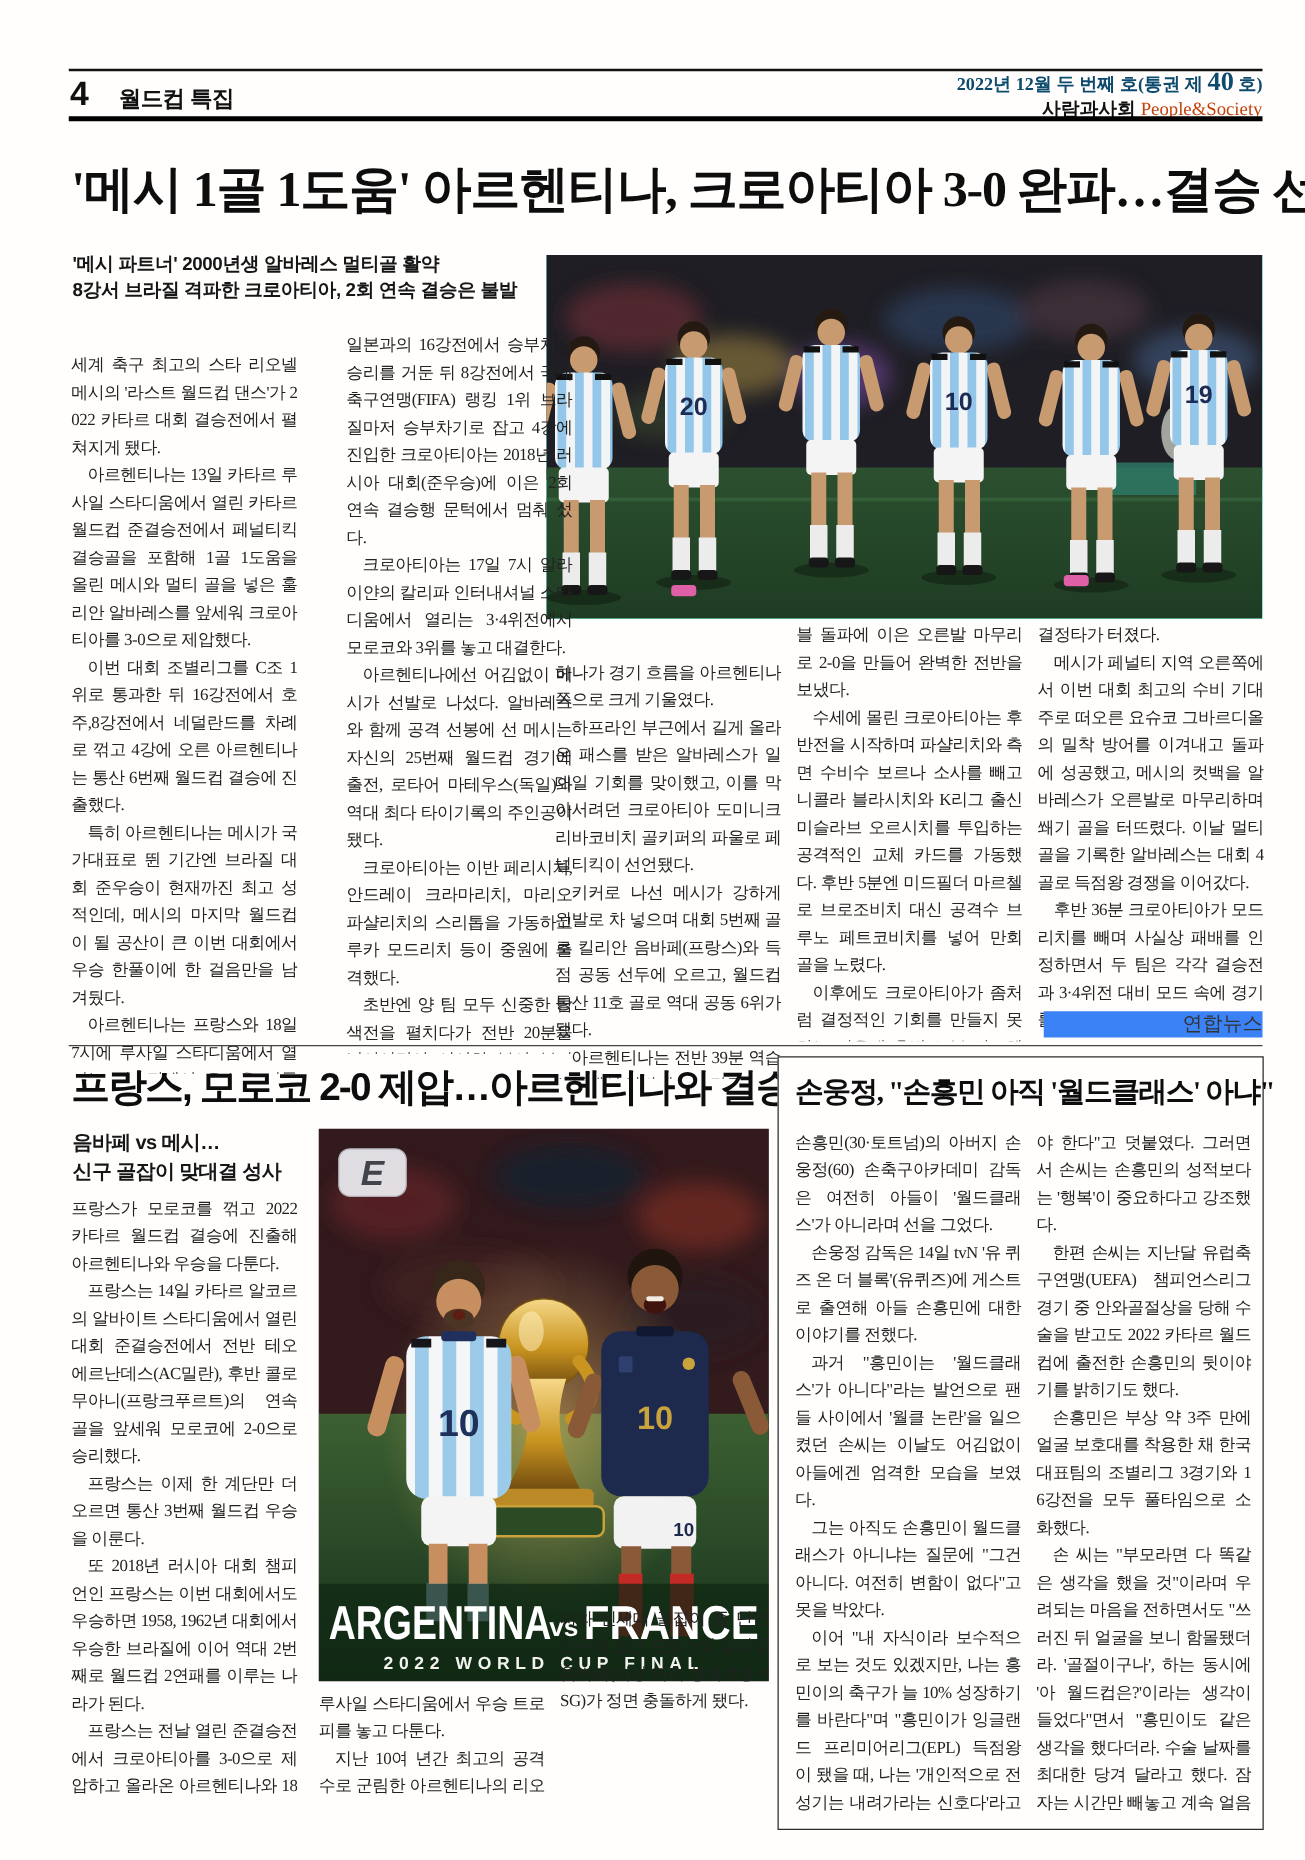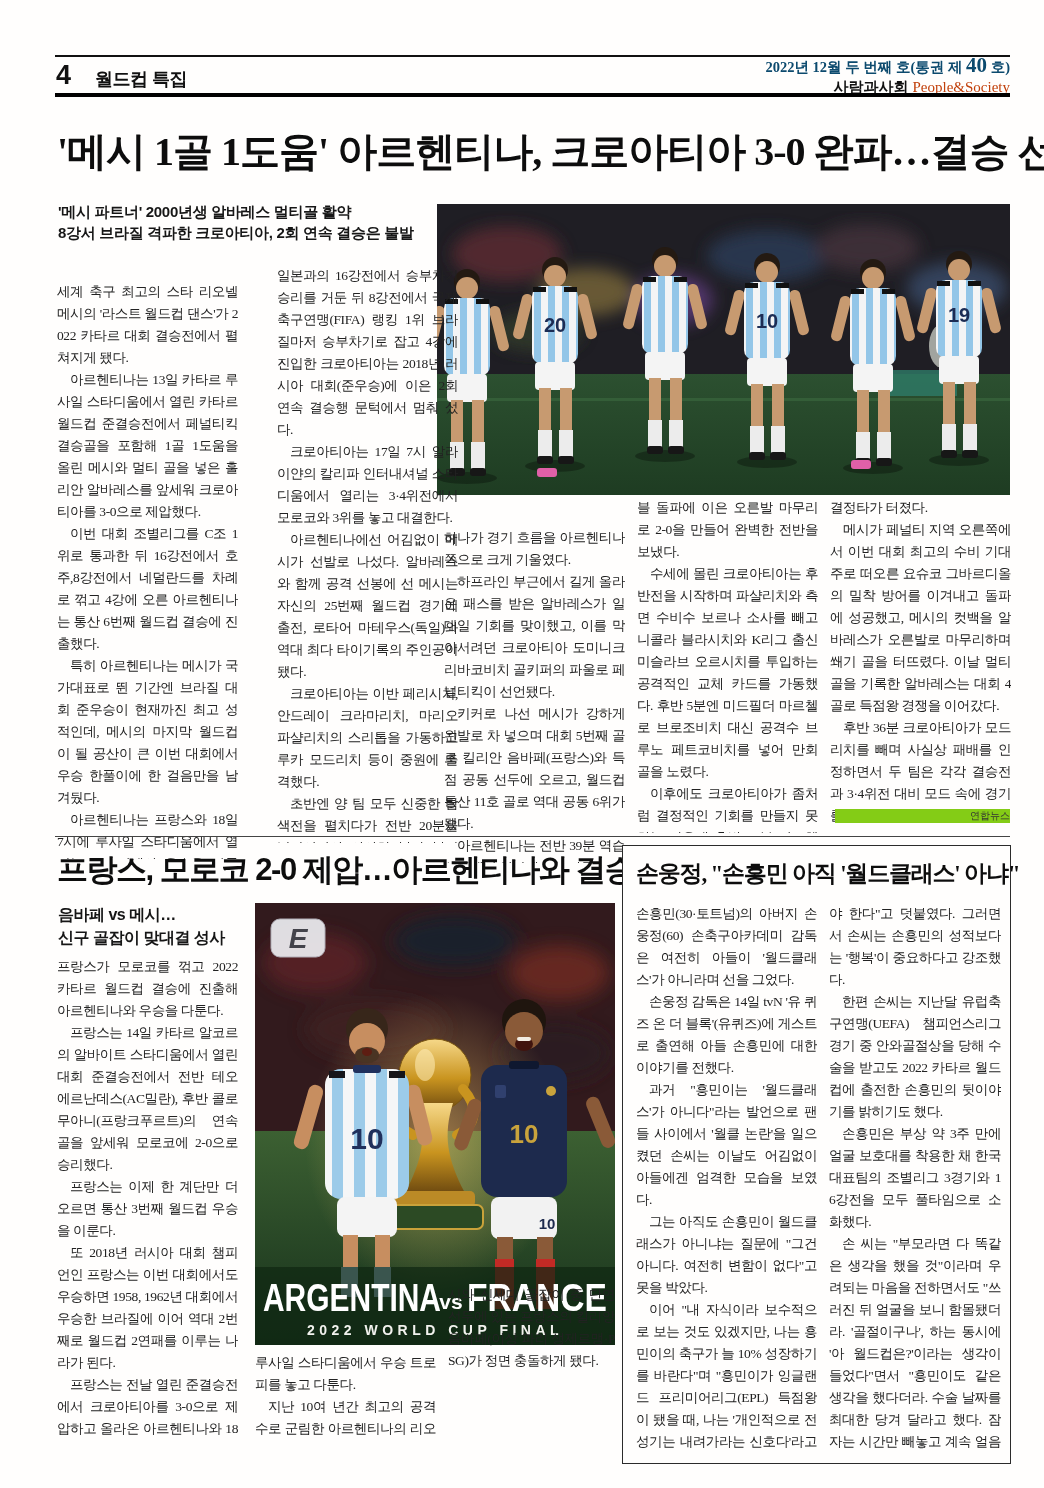--- a/index.html
+++ b/index.html
@@ -24,21 +24,21 @@
   .photo1{left:437px;top:204px;width:573px;height:291px;overflow:hidden;background:#5eead4;}
   .bodycol{position:absolute;width:181px;text-align:justify;overflow:hidden;
            font-size:13.5px;line-height:22px;letter-spacing:-0.4px;word-break:break-all;color:#222;}
   .bodycol p{margin:0;}
   .bodycol p.indent{text-indent:13px;}
   #a1c1{left:57px;top:257px;height:578px;margin-top:24px;}
   #a1c2{left:250px;top:265px;height:578px;margin-left:27px;}
   #a1c3{left:444px;top:497px;height:336px;margin-top:30px;}
   #a1c4{left:637px;top:497px;height:336px;}
   #a1c5{left:830px;top:497px;height:336px;}
-  .a1-byline{left:835px;top:809px;width:175px;text-align:right;font-size:10px;color:#333;background:#84cc16;}
+  .a1-byline{left:835px;top:809px;width:175px;text-align:right;font-size:16px;color:#333;background:#3b82f6;}
   .rule-mid{left:55px;top:836px;width:955px;height:1px;background:#444;}
   
   .a2-headline{left:57px;top:849px;width:560px;font:700 31px "Liberation Sans","DejaVu Sans",sans-serif;
                letter-spacing:-1.5px;white-space:nowrap;color:#0d0d0d;}
   .a2-subhead{left:58px;top:903px;width:190px;font:700 16px "Liberation Sans","DejaVu Sans",sans-serif;
               line-height:23px;letter-spacing:-0.5px;color:#161616;}
   .photo2{left:255px;top:903px;width:360px;height:442px;overflow:hidden;background:#321a1d;}
   #a2c1{left:57px;top:956px;height:484px;}
   #a2c2{left:255px;top:1352px;height:92px;}
   #a2c3{left:448px;top:1284px;height:92px;width:167px;}

